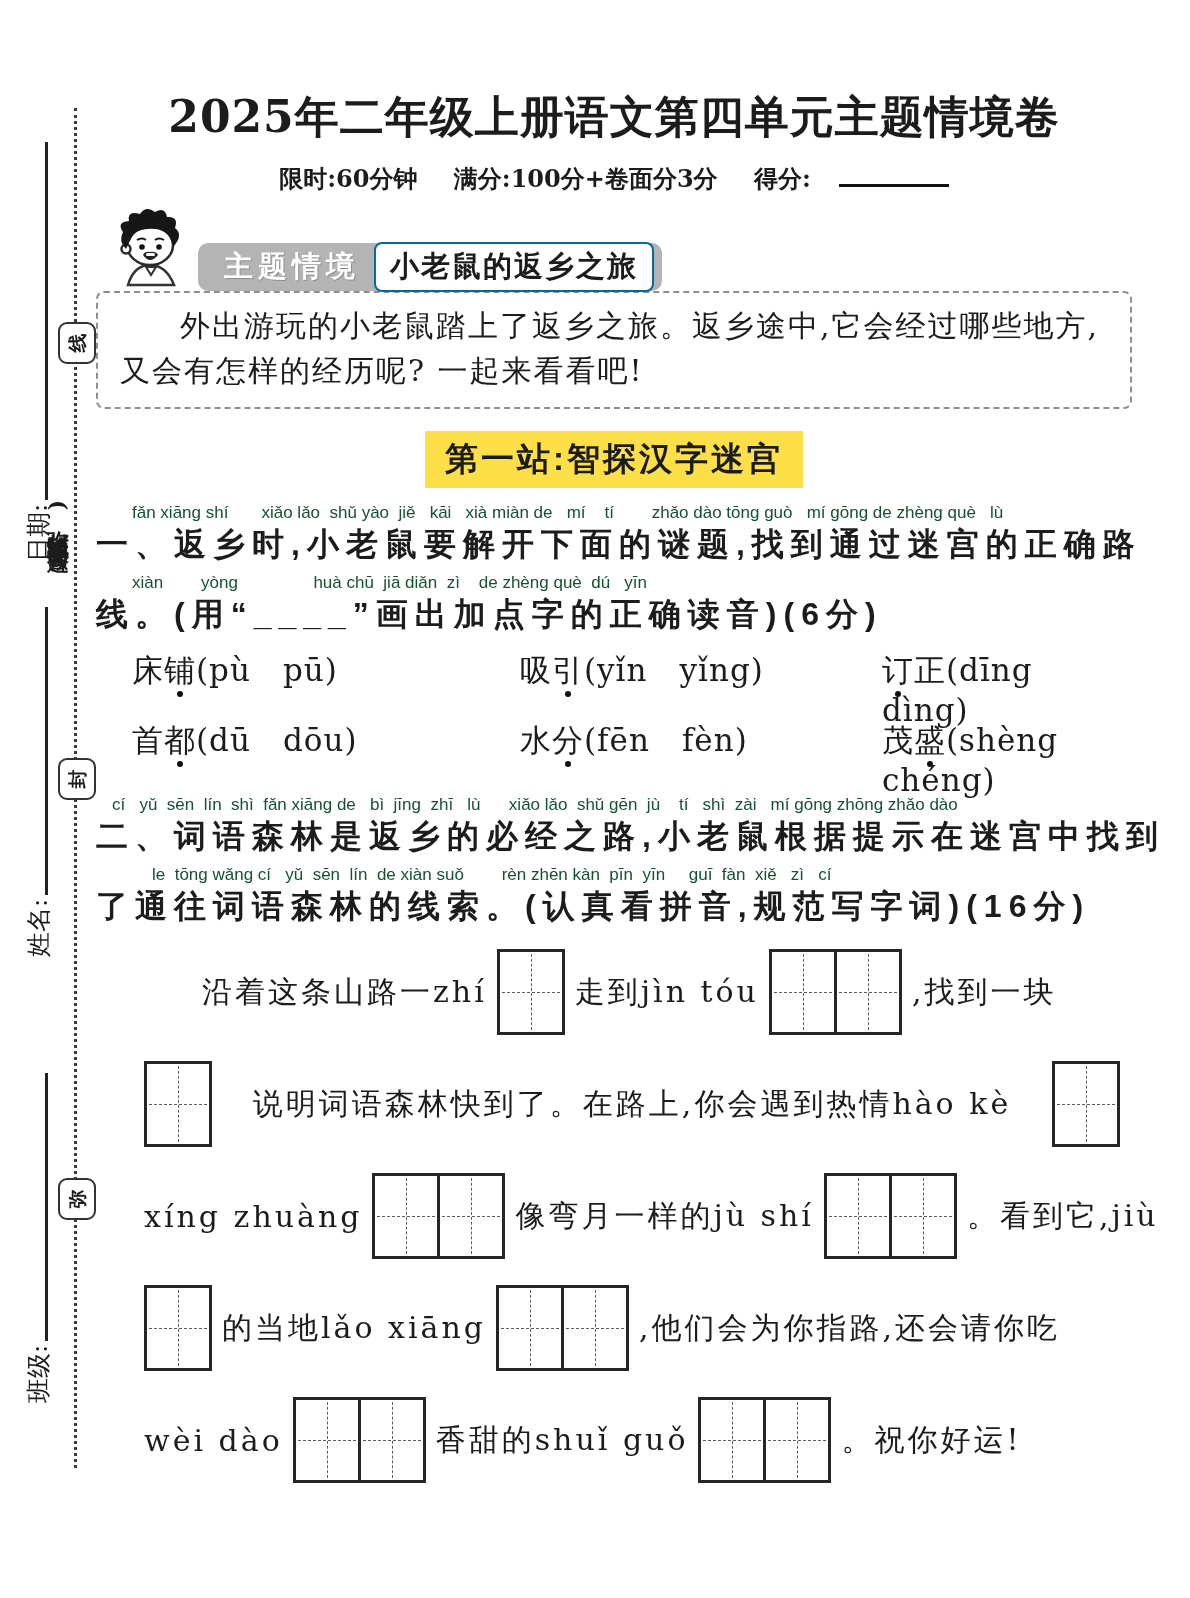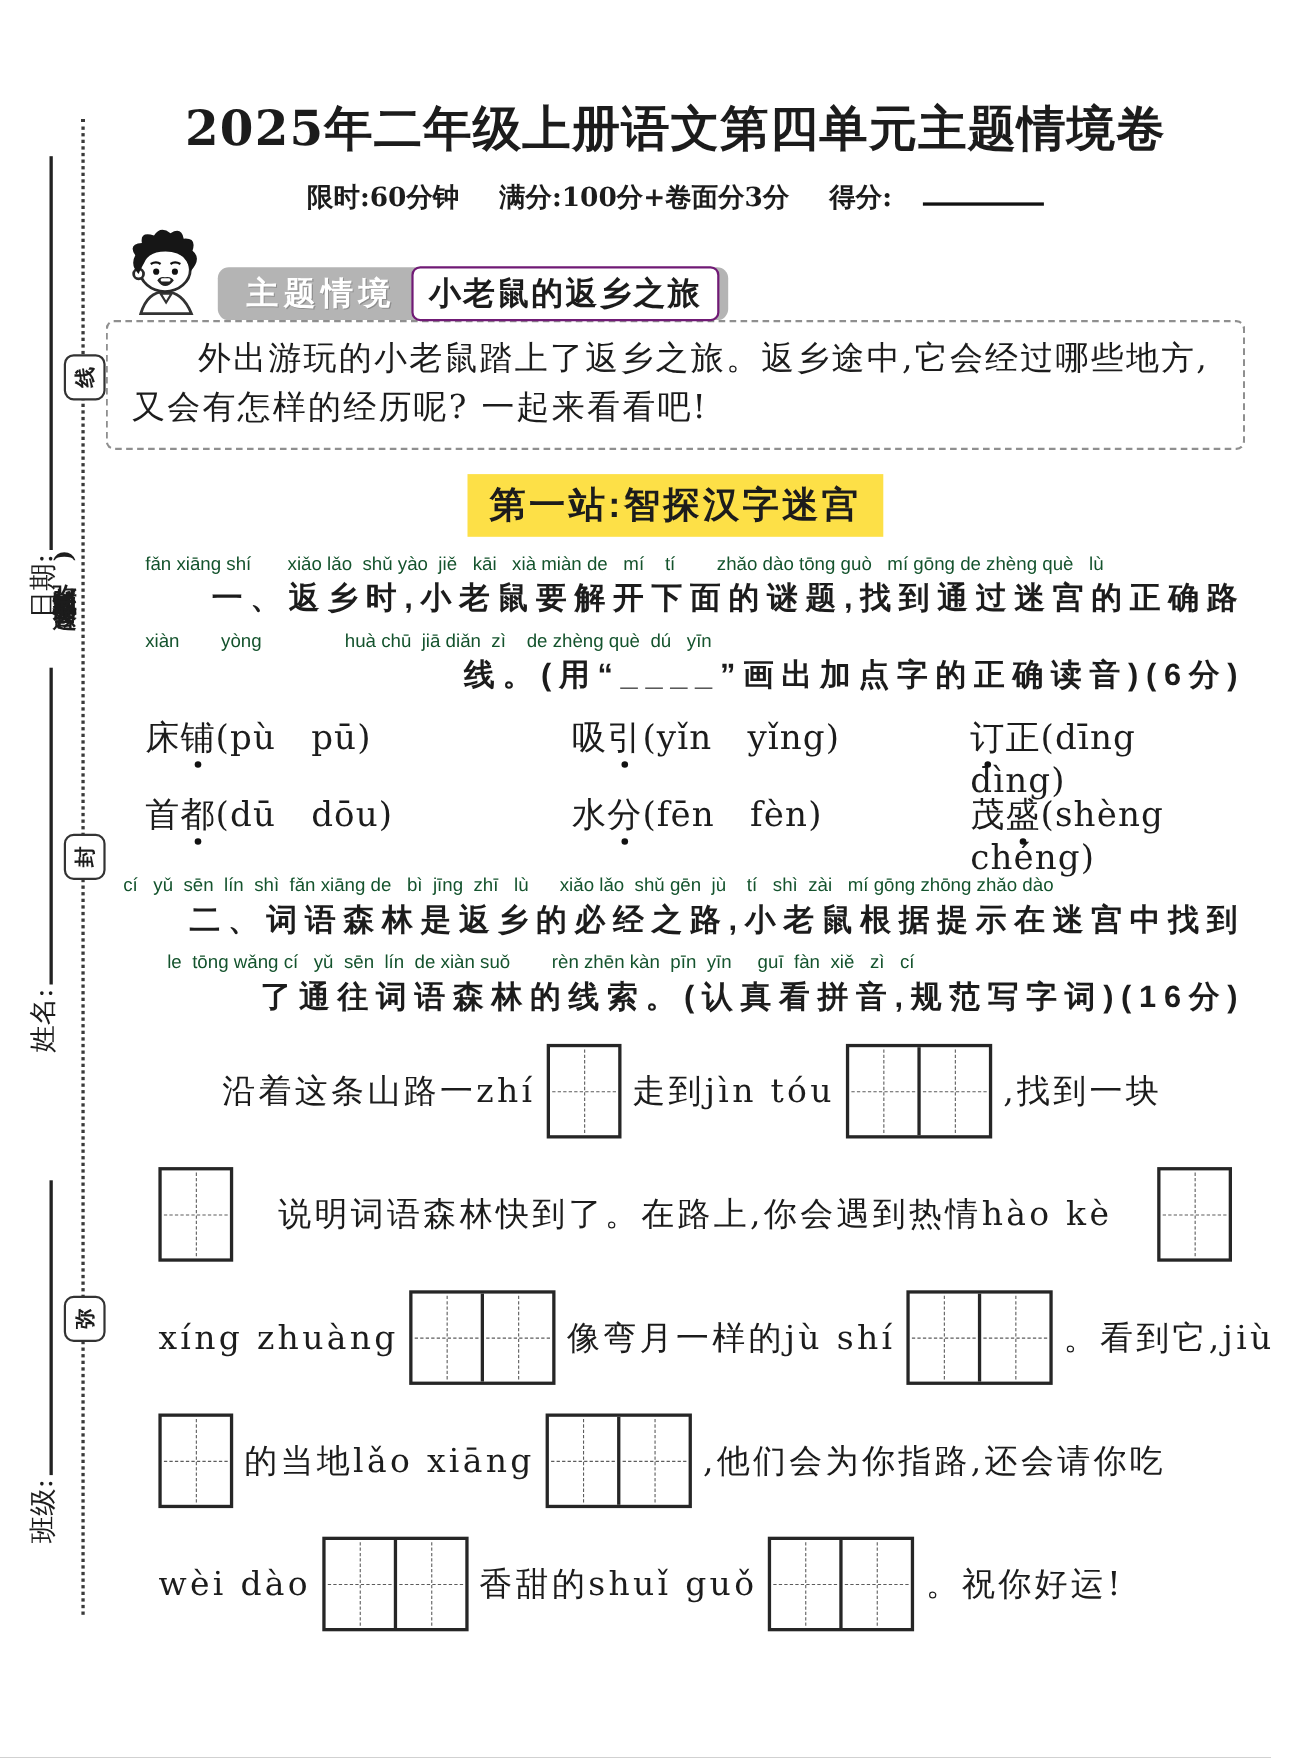--- a/index.html
+++ b/index.html
@@ -28,34 +28,34 @@
   .meta{margin-top:16px;text-align:center;font-size:24px;font-weight:bold;}
   .meta span{margin:0 14px;}
   .score-blank{display:inline-block;width:110px;height:8px;border-bottom:3px solid #111;margin-left:-8px;}
 
   .theme-row{display:flex;align-items:flex-end;margin:18px 0 0 2px;height:78px;position:relative;z-index:2;text-align:right;}
   .avatar{flex:0 0 auto;margin-right:-4px;}
   .theme-bar{display:inline-flex;align-items:center;background:#b4b4b4;border-radius:10px;
              padding:5px 8px 5px 26px;height:48px;box-sizing:border-box;}
   .theme-tag{color:#fff;font-weight:bold;font-size:29px;letter-spacing:5px;
              font-family:"Liberation Sans",sans-serif;text-shadow:1px 1px 0 #8d8d8d;margin-right:14px;}
-  .theme-title{background:#fff;border:2px solid #701a75;border-radius:8px;font-weight:bold;font-size:29px;
+  .theme-title{background:#fff;border:2px solid #0369a1;border-radius:8px;font-weight:bold;font-size:29px;
                padding:3px 14px;font-family:"Liberation Sans",sans-serif;letter-spacing:2px;}
 
   .intro-box{margin-top:0px;border:2px dashed #8f8f8f;border-radius:8px;padding:10px 22px 14px;}
   .intro-box p{margin:0;font-size:30px;line-height:45px;text-indent:2em;letter-spacing:2px;}
 
   .station{text-align:center;margin-top:22px;}
   .station-title{display:inline-block;background:#fde047;padding:6px 20px;font-weight:bold;font-size:33px;
                  letter-spacing:3px;font-family:"Liberation Sans",sans-serif;}
 
   .pinyin{font-family:"Liberation Sans",sans-serif;font-size:17px;white-space:pre;color:#14532d;line-height:22px;}
   .py-1{margin:14px 0 0 36px;} .py-2{margin:8px 0 0 36px;} .py-3{margin:22px 0 0 16px;} .py-4{margin:8px 0 0 56px;}
-  .stem{font-family:"Liberation Sans",sans-serif;font-weight:bold;font-size:28px;letter-spacing:7px;
-        line-height:40px;white-space:nowrap;text-align:right;}
+  .stem{font-family:"Liberation Sans",sans-serif;font-weight:bold;font-size:32px;letter-spacing:7px;
+        line-height:40px;white-space:nowrap;}
 
   .items-grid{display:grid;grid-template-columns:388px 362px auto;row-gap:18px;margin:16px 0 4px 36px;}
   .word-item{font-size:31px;height:52px;letter-spacing:1px;}
   .wdot{position:relative;}
   .wdot::after{content:"";position:absolute;left:50%;transform:translateX(-50%);bottom:-9px;
                width:6px;height:6px;border-radius:50%;background:#111;}
 
   .fills{margin:14px 0 0 48px;width:976px;}
   .fill-line{display:flex;align-items:center;font-size:30px;letter-spacing:3px;min-height:104px;margin-top:8px;}
   .fill-line .seg{white-space:nowrap;}

